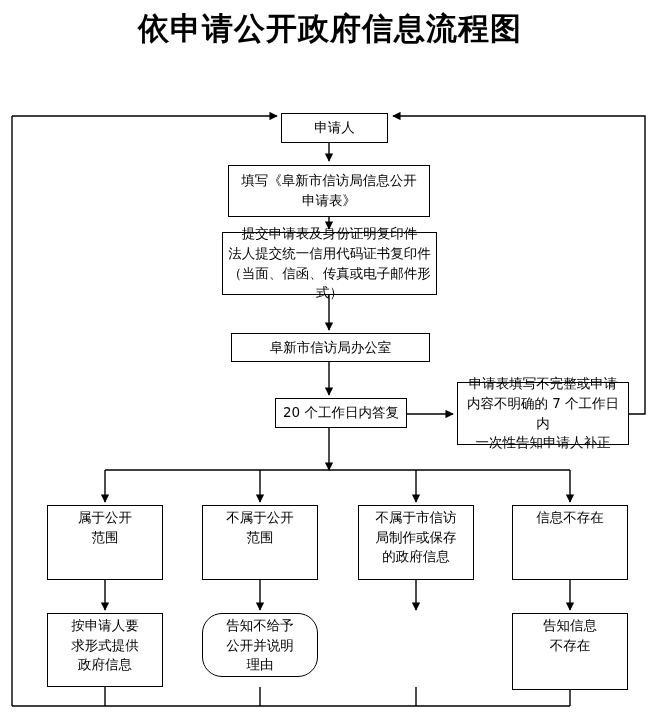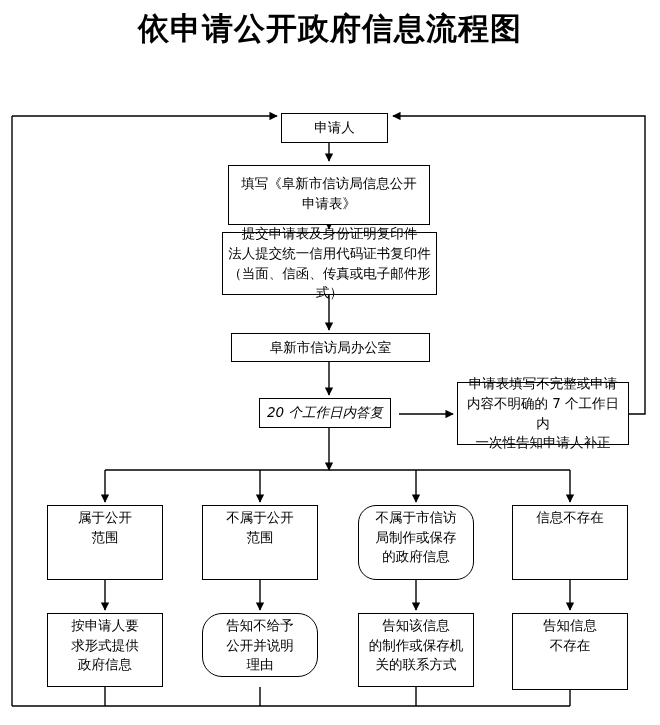--- a/index.html
+++ b/index.html
@@ -106,55 +106,52 @@
       <path d="M 105 687 L 105 706"></path>
       <path d="M 260 687 L 260 706"></path>
       <path d="M 416 687 L 416 706"></path>
       <path d="M 570 687 L 570 706"></path>
       <path d="M 12 706 L 570 706"></path>
     </g>
   </svg>
 
   <div class="node" style="left:281px; top:101px; width:107px; height:30px;margin-top:12px;">申请人</div>
 
-  <div class="node" style="left:228px; top:165px; width:202px; height:60px;font-family:Liberation Mono, monospace;">填写《阜新市信访局信息公开
+  <div class="node" style="left:228px; top:165px; width:202px; height:52px;">填写《阜新市信访局信息公开
 申请表》</div>
 
   <div class="node" style="left:231px; top:333px; width:199px; height:29px;">阜新市信访局办公室</div>
 
   <div class="node" style="left:222px; top:232px; width:215px; height:63px;">提交申请表及身份证明复印件
 法人提交统一信用代码证书复印件
 （当面、信函、传真或电子邮件形式）</div>
 
-  <div class="node" style="left:259px; top:398px; width:132px; height:30px;font-style:italic;">20 个工作日内答复</div>
+  <div class="node" style="left:275px; top:398px; width:132px; height:30px;">20 个工作日内答复</div>
 
   <div class="node" style="left:457px; top:382px; width:172px; height:63px;">申请表填写不完整或申请
 内容不明确的 7 个工作日内
 一次性告知申请人补正</div>
 
   <div class="node top-align" style="left:47px; top:505px; width:116px; height:75px;">属于公开
 范围</div>
 
   <div class="node top-align" style="left:202px; top:505px; width:116px; height:75px;">不属于公开
 范围</div>
 
-  <div class="node top-align" style="left:358px; top:505px; width:116px; height:75px;border-radius:18px;">不属于市信访
+  <div class="node top-align" style="left:358px; top:505px; width:116px; height:75px;">不属于市信访
 局制作或保存
 的政府信息</div>
 
   <div class="node top-align" style="left:512px; top:505px; width:116px; height:75px;">信息不存在</div>
 
   <div class="node top-align" style="left:47px; top:613px; width:116px; height:74px;">按申请人要
 求形式提供
 政府信息</div>
 
   <div class="node top-align" style="left:202px; top:613px; width:116px; height:64px;border-radius:20px;">告知不给予
 公开并说明
 理由</div>
 
-  <div class="node top-align" style="left:358px; top:613px; width:116px; height:74px;">告知该信息
-的制作或保存机
-关的联系方式</div>
 
   <div class="node top-align" style="left:512px; top:613px; width:116px; height:77px;">告知信息
 不存在</div>
 
 </div>
 
 </body></html>

